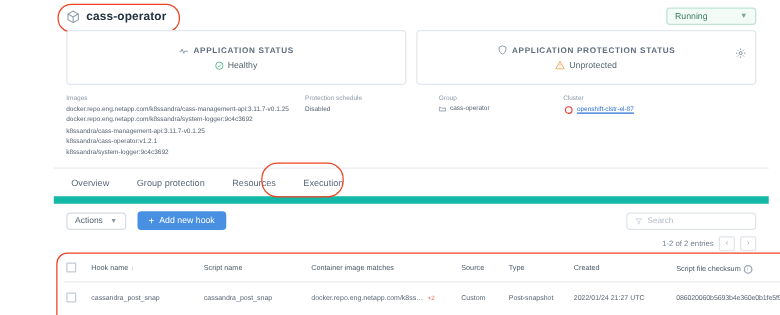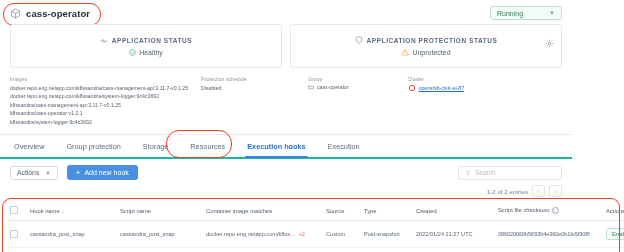--- a/index.html
+++ b/index.html
@@ -3,21 +3,21 @@
 <meta charset="utf-8">
 <style>
   html,body{margin:0;padding:0;}
   body{
     width:624px;height:252px;overflow:hidden;
     background:#ffffff;
     font-family:"Liberation Sans", sans-serif;
     color:#3a4a5d;
     -webkit-font-smoothing:antialiased;
   }
-  .app{position:relative;width:572px;height:252px;}
+  .app{position:relative;width:572px;height:252px;padding-left:43px;}
 
   
   .title-row{display:flex;align-items:center;justify-content:space-between;padding:6px 10px 4px 10px;}
   .title-left{display:flex;align-items:center;gap:5px;position:relative;}
   .app-icon{width:11px;height:11px;display:inline-block;color:#8c9bab;}
   .app-title{font-size:9.5px;font-weight:bold;color:#20303f;letter-spacing:.1px;}
   .hl-title{
     position:absolute;left:-7px;top:-5px;width:96px;height:21px;
     border:1.6px solid #ef4123;border-radius:11px;pointer-events:none;
   }
@@ -53,21 +53,21 @@
   .info-line{line-height:1.62;color:#55626f;white-space:nowrap;}
   .info-val{display:flex;align-items:center;gap:3px;color:#55626f;}
   .grp-ico{color:#7b8a9a;}
   .cluster-link{color:#2b6fd6;text-decoration:underline;}
   .oc-ico{color:#e8392b;}
 
   
   .divider{height:1px;background:#e7ebf0;margin:2px 0 0 0;}
 
   
-  .tabs{display:flex;align-items:flex-end;gap:0;padding:0 10px;position:relative;height:22px;border-bottom:2px solid #14b8a6;}
+  .tabs{display:flex;align-items:flex-end;gap:0;padding:0 10px;position:relative;height:22px;border-bottom:6px solid #14b8a6;}
   .tab{font-size:7.3px;color:#5b6a7a;padding:0 11px 6px 11px;cursor:pointer;position:relative;white-space:nowrap;}
   .tab:first-child{padding-left:4px;}
   .tab.active{color:#2e6fd8;font-weight:bold;}
   .tab.active:after{content:"";position:absolute;left:9px;right:9px;bottom:-1px;height:2px;background:#3d7fe0;border-radius:1px;}
   .hl-tab{position:absolute;left:166px;top:-5px;width:64px;height:26px;border:1.6px solid #ef4123;border-radius:13px;pointer-events:none;}
 
   
   .toolbar{display:flex;align-items:center;padding:6px 10px 5px 10px;gap:9px;position:relative;}
   .btn-actions{
     display:flex;align-items:center;gap:6px;height:14px;padding:0 6px;box-sizing:border-box;
@@ -243,23 +243,21 @@
       </div>
     </div>
 
   </div>
 
   <div class="divider"></div>
 
   <div class="tabs">
     <div class="tab">Overview</div>
     <div class="tab">Group protection</div>
-    <div class="tab">Storage</div>
     <div class="tab">Resources</div>
-    <div class="tab active">Execution hooks</div>
     <div class="tab">Execution</div>
     <span class="hl-tab"></span>
   </div>
 
   <div class="toolbar">
     <div class="btn-actions">
       <span>Actions</span>
       <span class="chev">▼</span>
     </div>
     <div class="btn-add">

